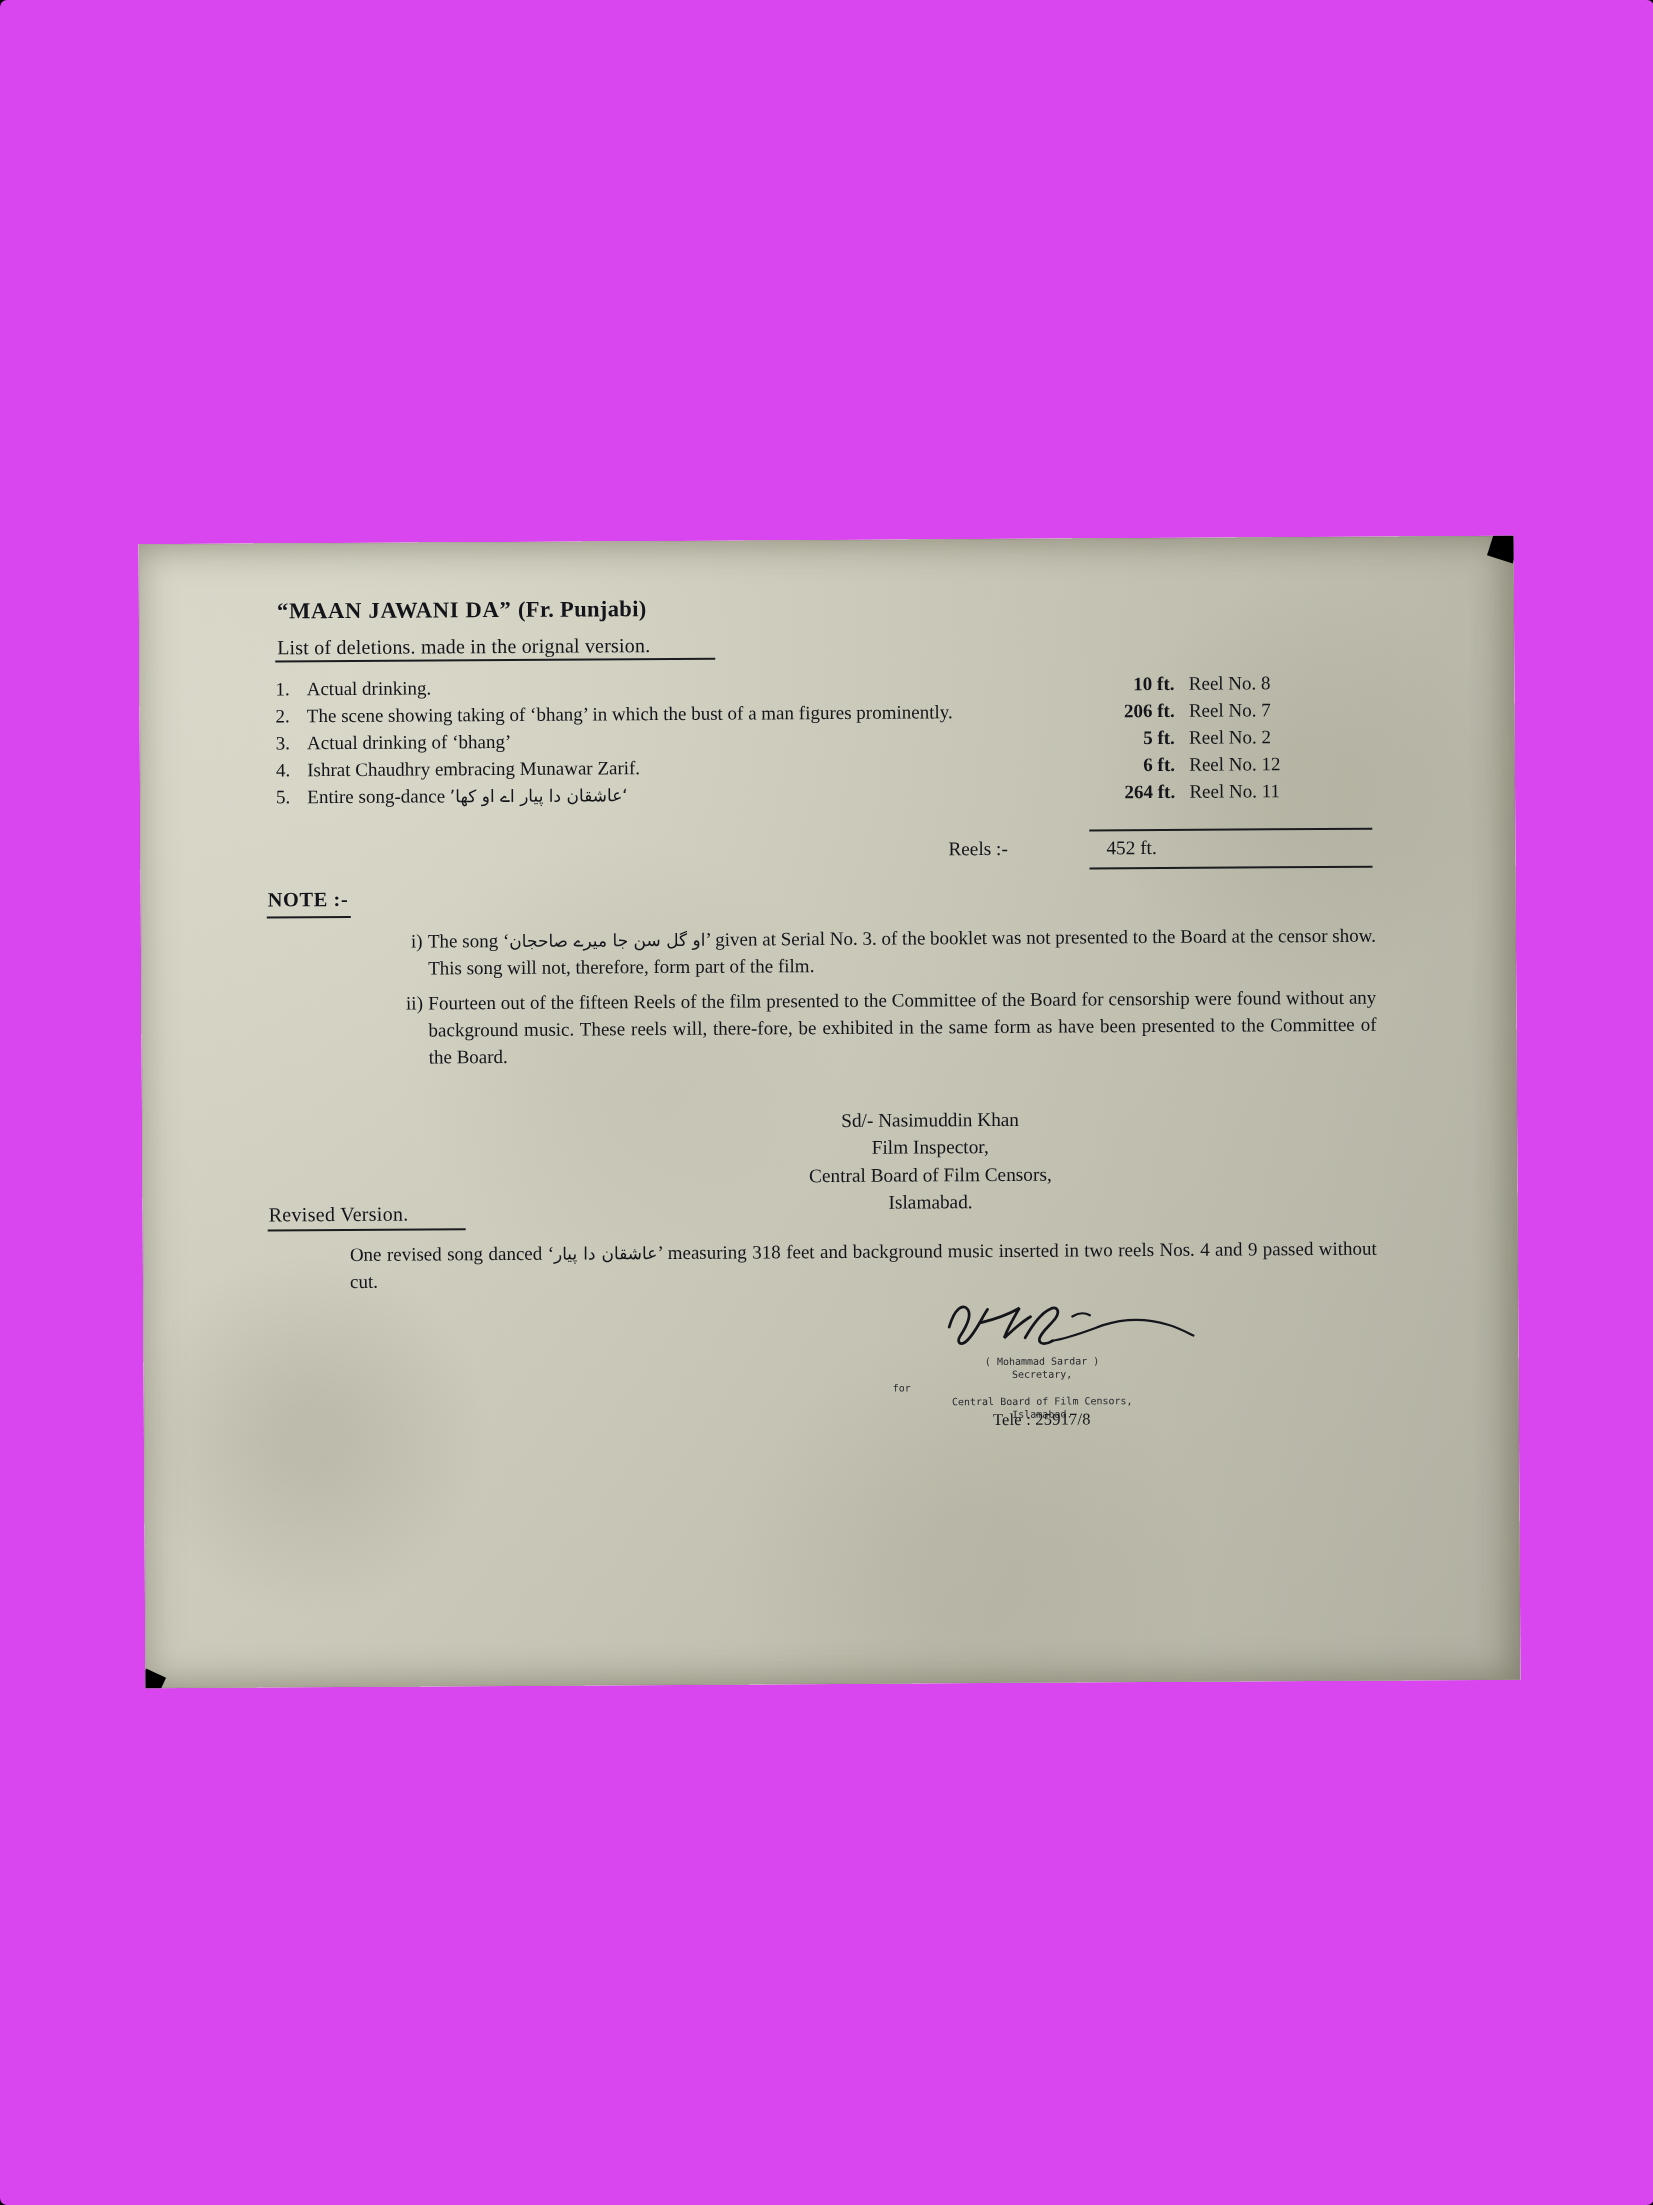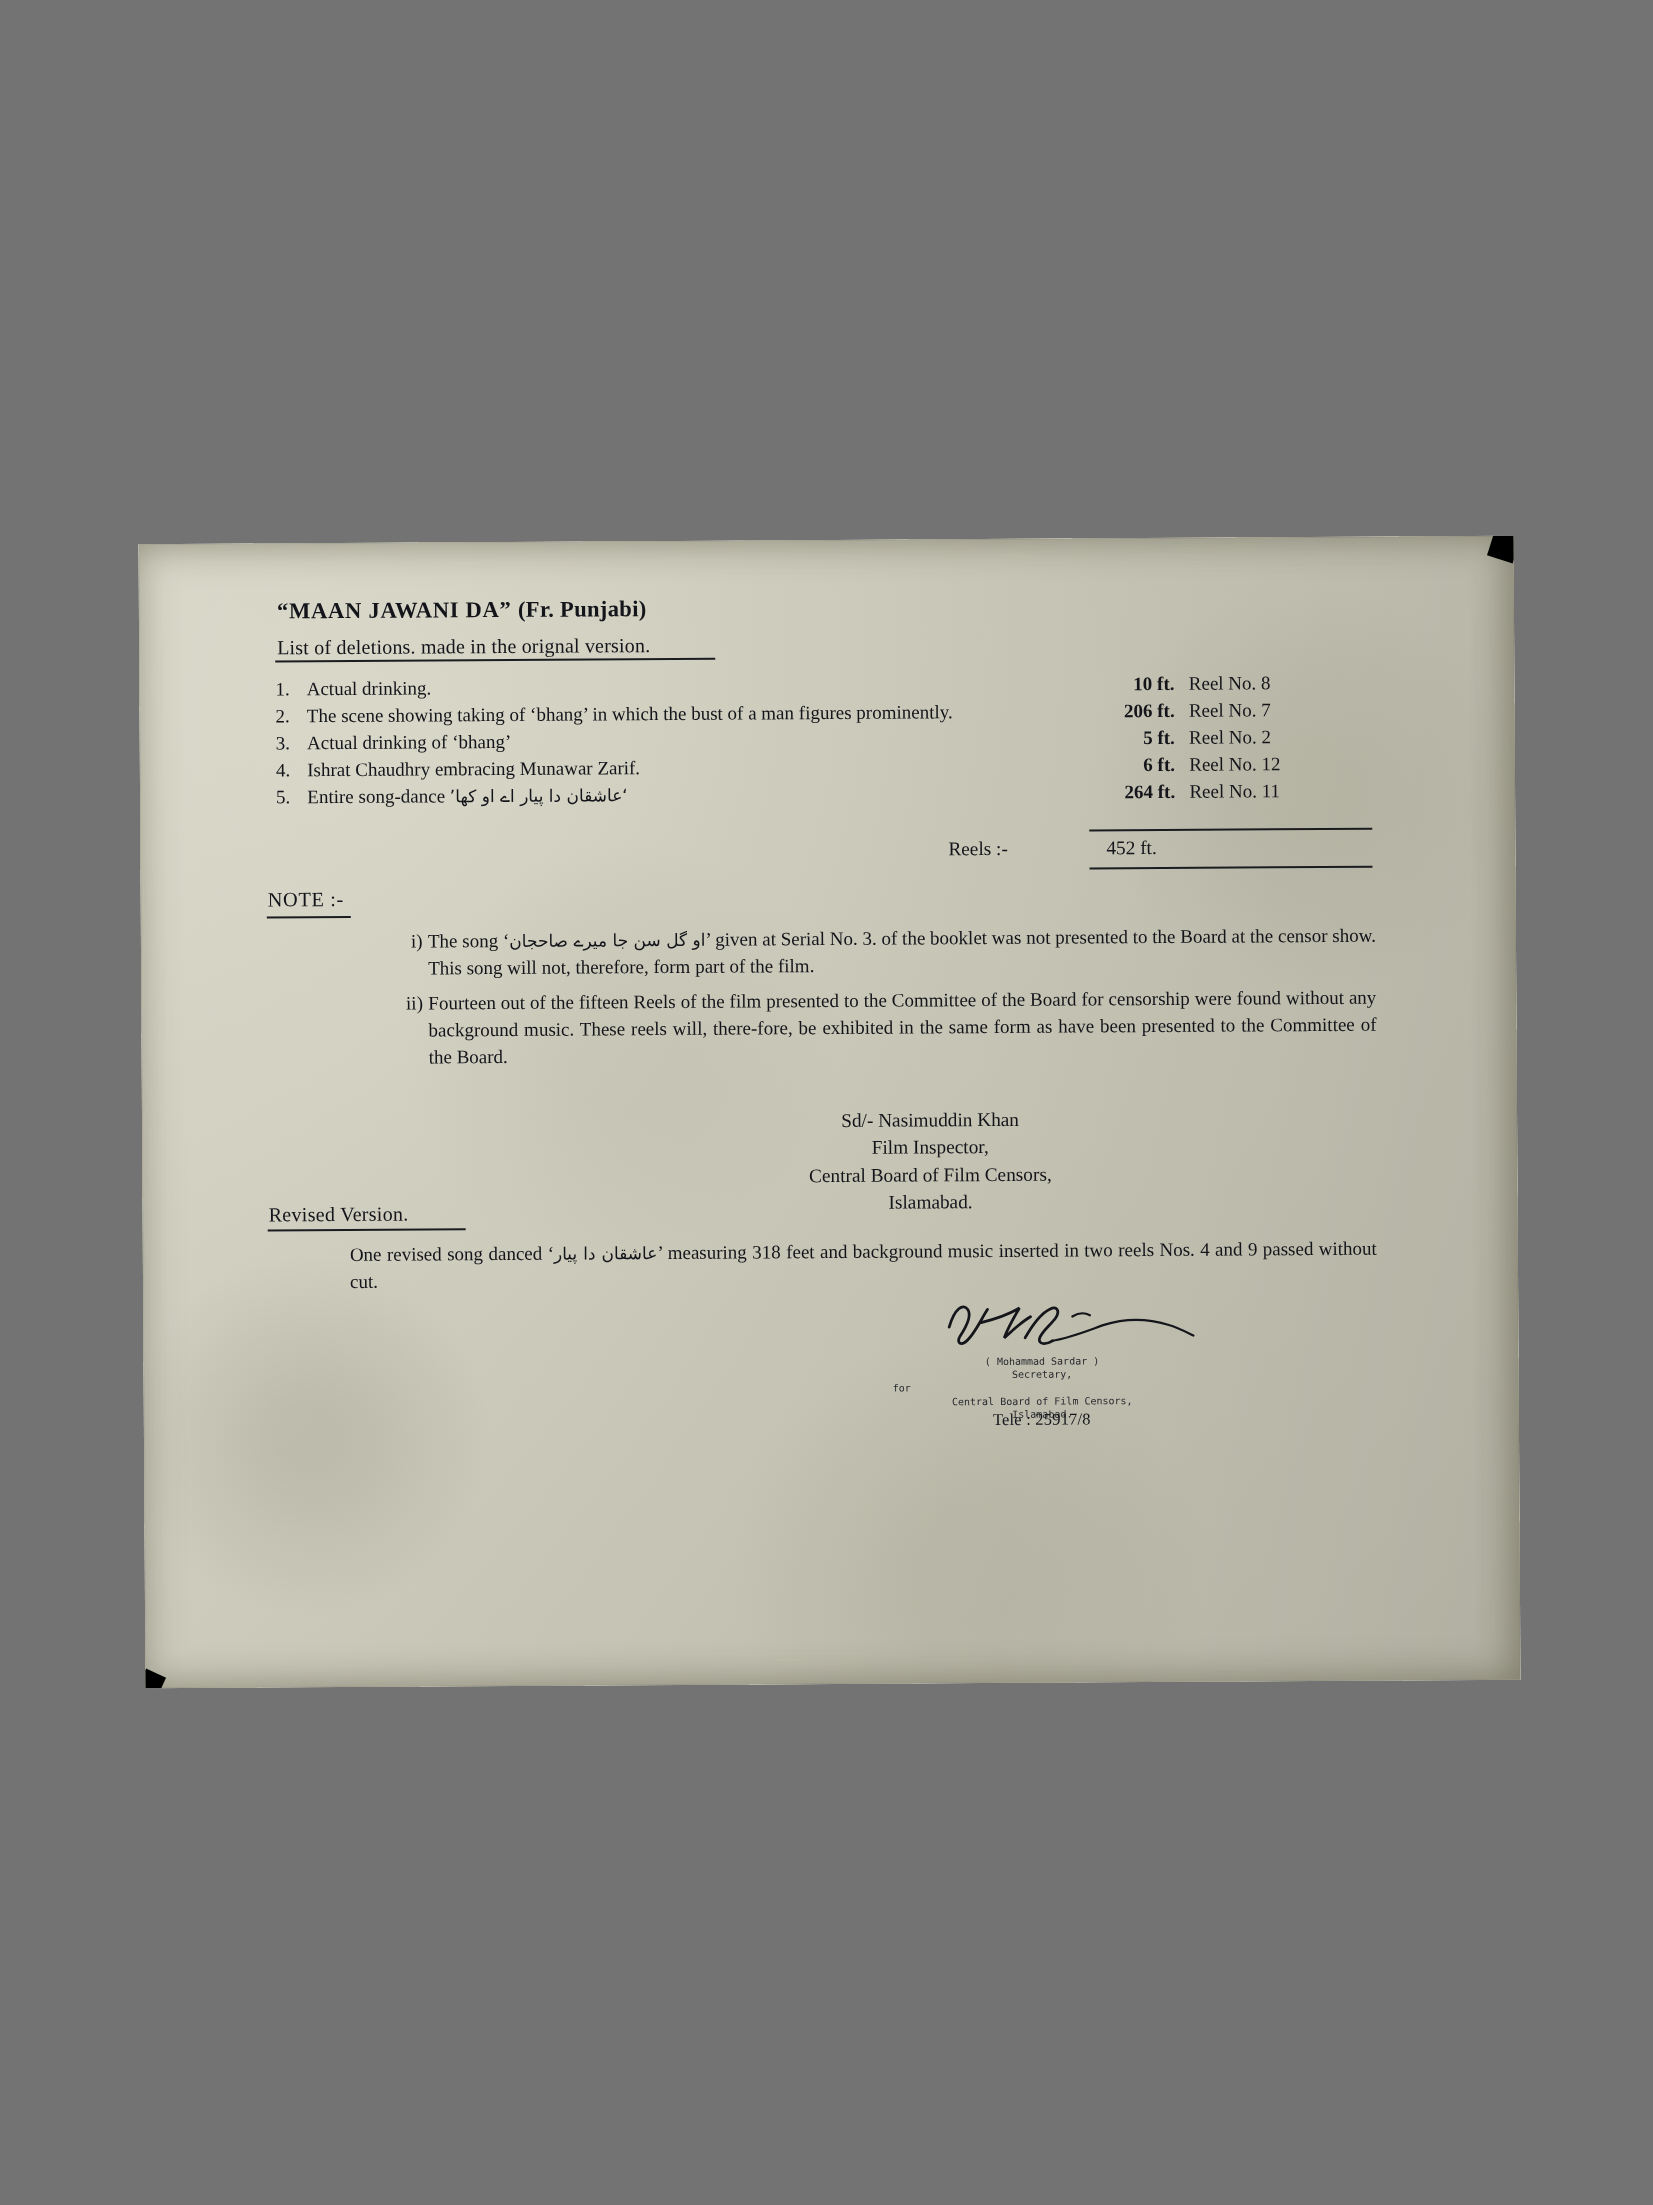--- a/index.html
+++ b/index.html
@@ -11,21 +11,22 @@
     overflow: hidden;
   }
   body {
     font-family: "Liberation Serif", serif;
   }
 
   .stage {
     position: relative;
     width: 1654px;
     height: 2205px;
-    background: #737373;
+    background: #d946ef;
+    border-radius: 7px;
   }
 
   
   .paper {
     position: absolute;
     left: 142px;
     top: 540px;
     width: 1375px;
     height: 1144px;
     background: #cfcfc0;
@@ -180,21 +181,21 @@
     background: #1b1c20;
   }
 
   
   .note-head {
     position: absolute;
     left: 127px;
     top: 345px;
     font-size: 20.4px;
     letter-spacing: 0.6px;
-    font-weight: 400;
+    font-weight: 700;
   }
   .rule-note {
     position: absolute;
     left: 126px;
     top: 373px;
     width: 84px;
     height: 1.7px;
     background: #1b1c20;
   }
 

